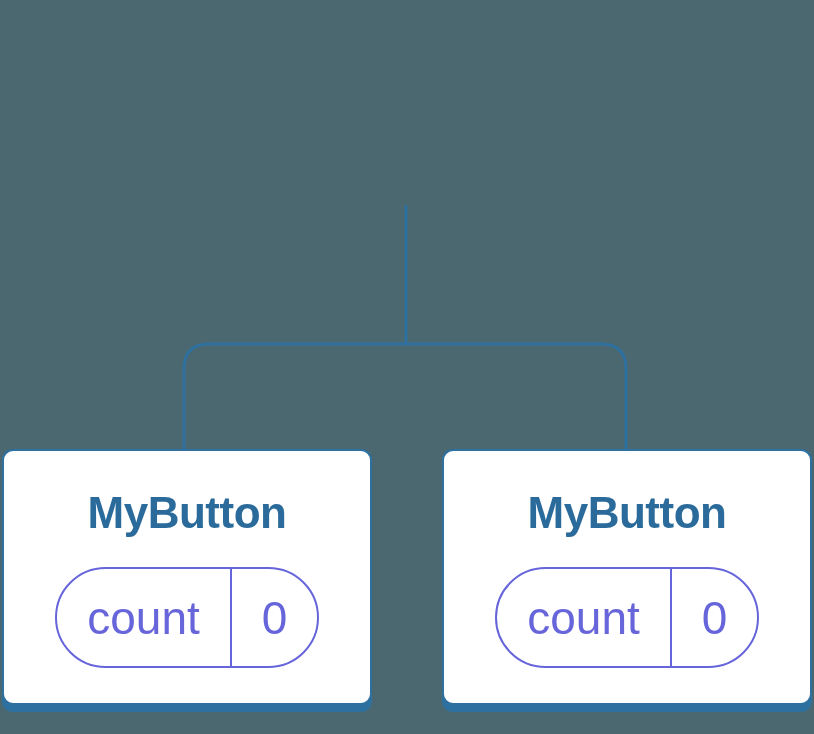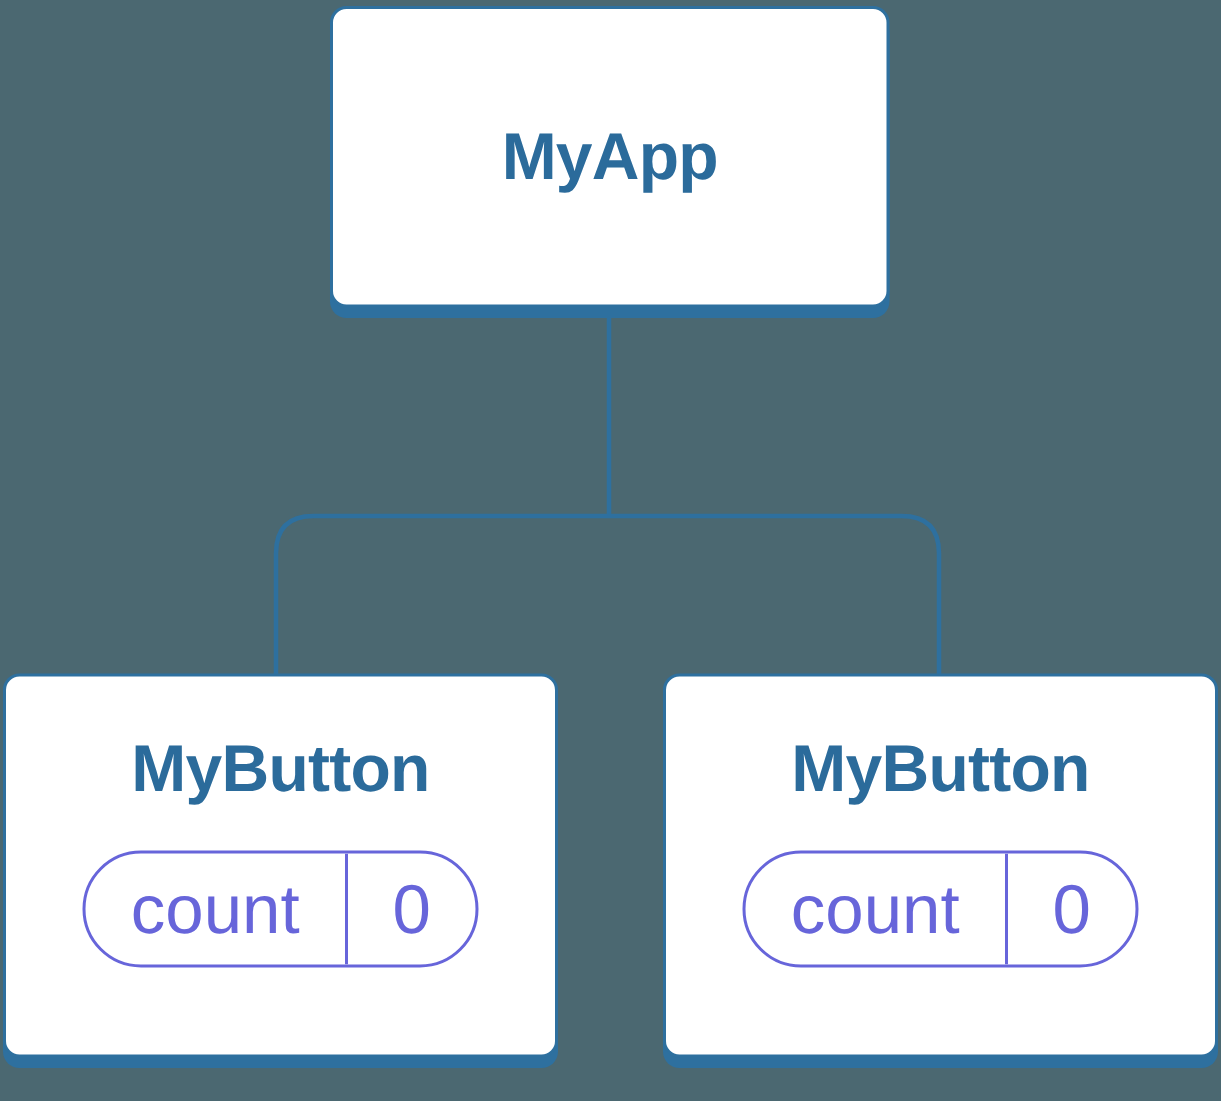--- a/index.html
+++ b/index.html
@@ -61,21 +61,21 @@
   .node-title {
     font-size: 44px;
     font-weight: 700;
     letter-spacing: -0.5px;
     color: var(--blue-text);
     line-height: 56px;
   }
   .state-pill {
     margin-top: 26px;
     width: 264px;
-    height: 78px;
+    height: 101px;
     border: 2px solid var(--purple);
     border-radius: 52px;
     background: var(--node-bg);
     display: flex;
     overflow: hidden;
   }
   .state-pill .seg {
     display: flex;
     align-items: center;
     justify-content: center;
@@ -89,23 +89,20 @@
 </head>
 <body>
 
 <div class="stage">
 
   <svg class="connector-svg" viewBox="0 0 814 734" xmlns="http://www.w3.org/2000/svg">
     <path d="M 406 205 L 406 345"></path>
     <path d="M 184 471 L 184 369 Q 184 344 209 344 L 601 344 Q 626 344 626 369 L 626 471"></path>
   </svg>
 
-  <div class="node node-root">
-    <div class="node-title">MyApp</div>
-  </div>
 
   <div class="node node-child node-child-left">
     <div class="node-title">MyButton</div>
     <div class="state-pill">
       <div class="seg seg-name">count</div>
       <div class="seg seg-value">0</div>
     </div>
   </div>
 
   <div class="node node-child node-child-right">

